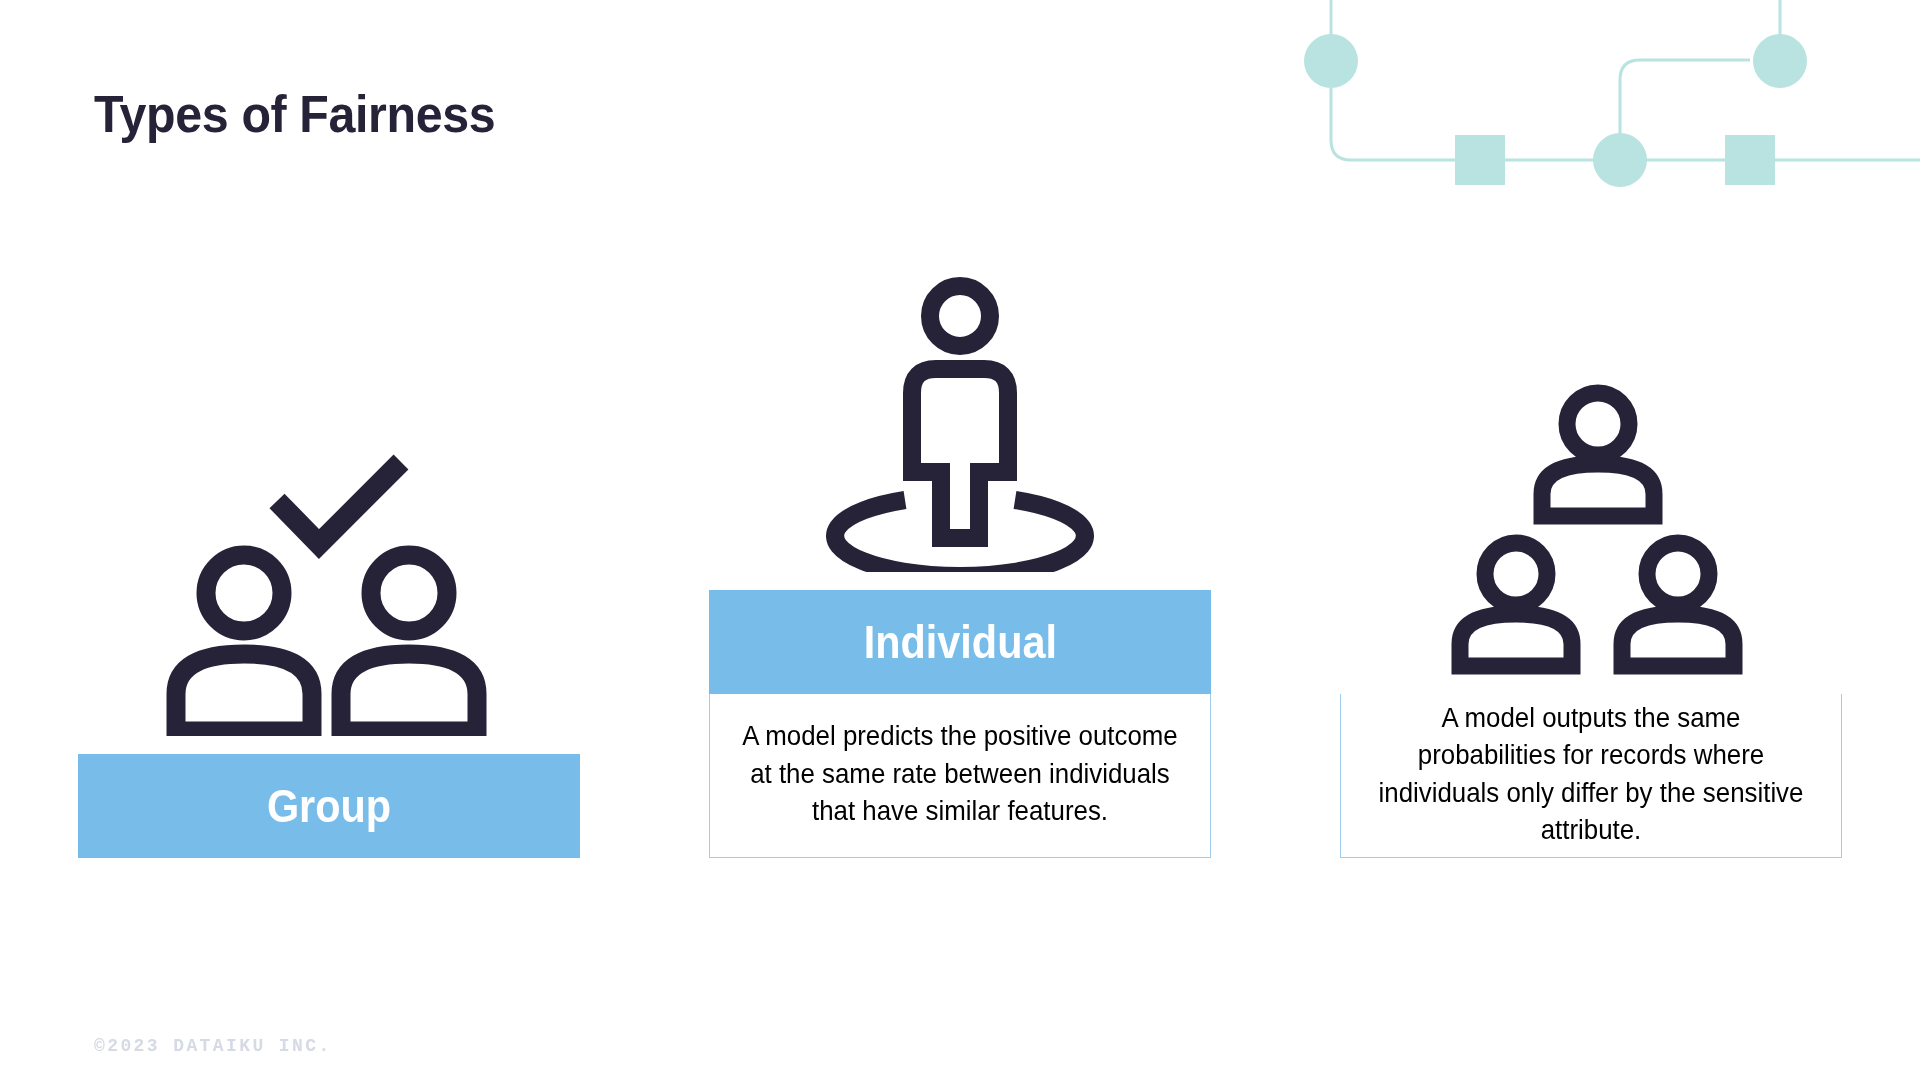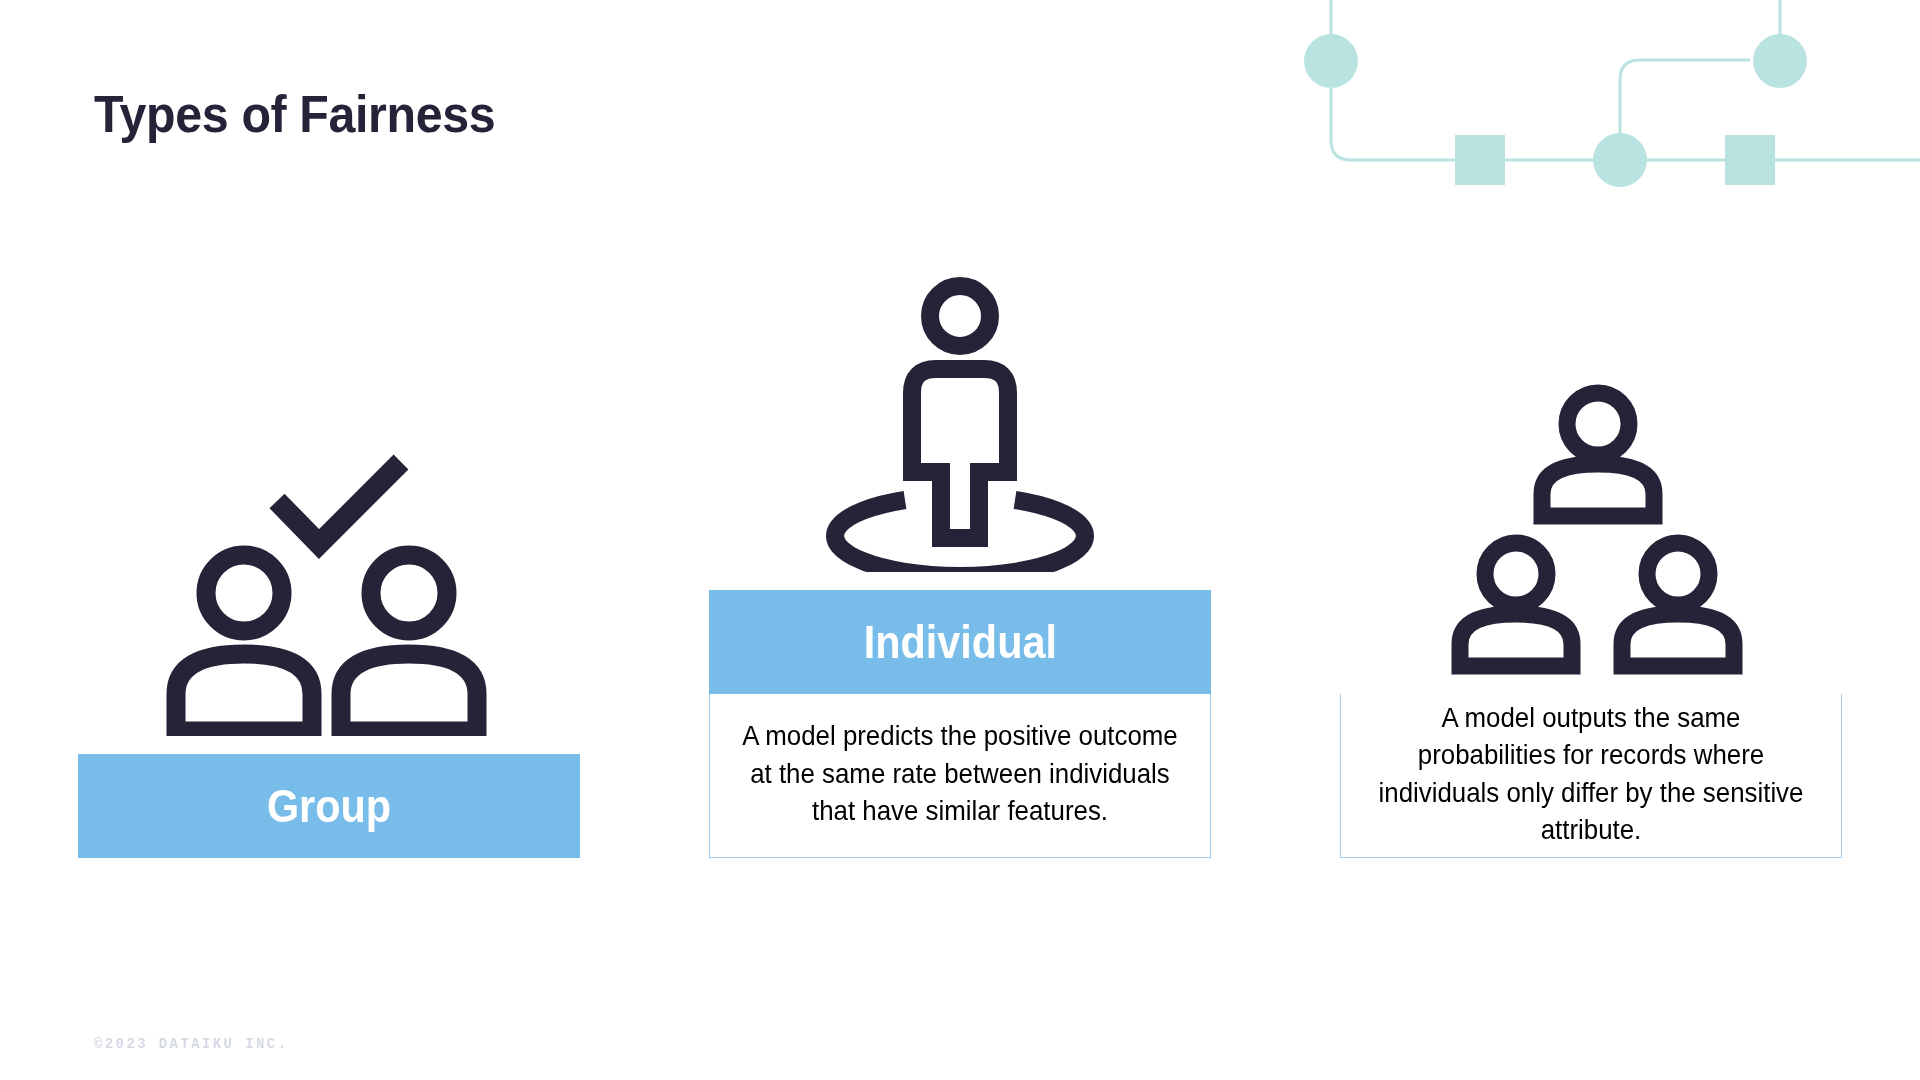--- a/index.html
+++ b/index.html
@@ -106,21 +106,21 @@
     font-stretch: condensed;
     transform: scaleX(0.94);
   }
 
   
   #footer {
     position: absolute;
     left: 94px;
     top: 1036px;
     font-family: "Liberation Mono", "DejaVu Sans Mono", monospace;
-    font-size: 14px;
+    font-size: 18px;
     letter-spacing: 2.4px;
     color: #d6dae4;
     font-weight: bold;
     white-space: nowrap;
   }
 </style>
 </head>
 <body>
 
 <svg id="deco" viewBox="0 0 620 200" width="620" height="200" fill="none" xmlns="http://www.w3.org/2000/svg">

